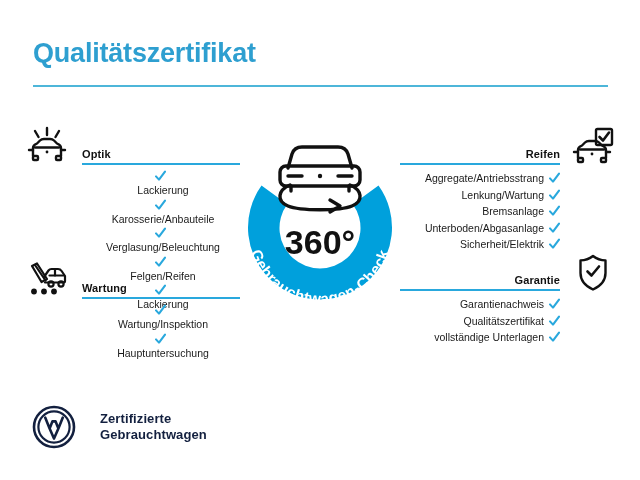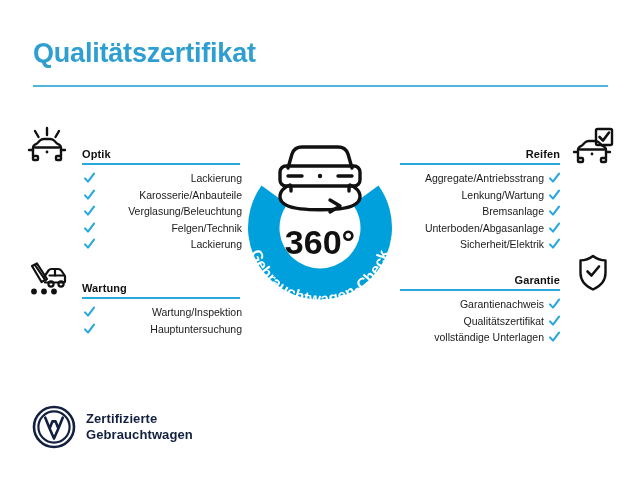--- a/index.html
+++ b/index.html
@@ -97,21 +97,21 @@
   }
   .check-item {
     font-size: 10.5px;
     color: #1a1a1a;
     line-height: 16.5px;
     white-space: nowrap;
     display: flex;
     align-items: center;
   }
   .left .check-list { margin-left: 62px; }
-  .left .check-item { justify-content: space-between; }
+  .left .check-item { justify-content: flex-start; flex-direction: column; }
   .right .check-list { margin-right: 58px; }
   .right .check-item { justify-content: flex-end; }
 
   .tick {
     display: inline-block;
     width: 11px;
     height: 12px;
     flex: 0 0 auto;
     position: relative;
   }
@@ -129,21 +129,21 @@
   }
   .badge svg { display: block; }
 
   
   .vw-footer {
     position: absolute;
     left: 32px;
     top: 405px;
     display: flex;
     align-items: center;
-    gap: 10px;
+    gap: 24px;
   }
   .vw-mark { width: 44px; height: 44px; flex: 0 0 auto; }
   .vw-text {
     font-size: 13px;
     font-weight: bold;
     line-height: 16px;
     color: #13203f;
     letter-spacing: 0.1px;
   }
   .vw-text div { white-space: nowrap; }
@@ -201,21 +201,21 @@
             </svg>
           </span>
         <span>Verglasung/Beleuchtung</span>
       </li>
       <li class="check-item">
         <span class="tick">
             <svg viewBox="0 0 11 12">
               <path d="M1 6.4 L4 9.6 L10 1.6" stroke="#29a8dd" stroke-width="2.1" fill="none" stroke-linecap="round" stroke-linejoin="round"></path>
             </svg>
           </span>
-        <span>Felgen/Technik</span>
+        <span>Felgen/Reifen</span>
       </li>
       <li class="check-item">
         <span class="tick">
             <svg viewBox="0 0 11 12">
               <path d="M1 6.4 L4 9.6 L10 1.6" stroke="#29a8dd" stroke-width="2.1" fill="none" stroke-linecap="round" stroke-linejoin="round"></path>
             </svg>
           </span>
         <span>Lackierung</span>
       </li>
     </ul>

